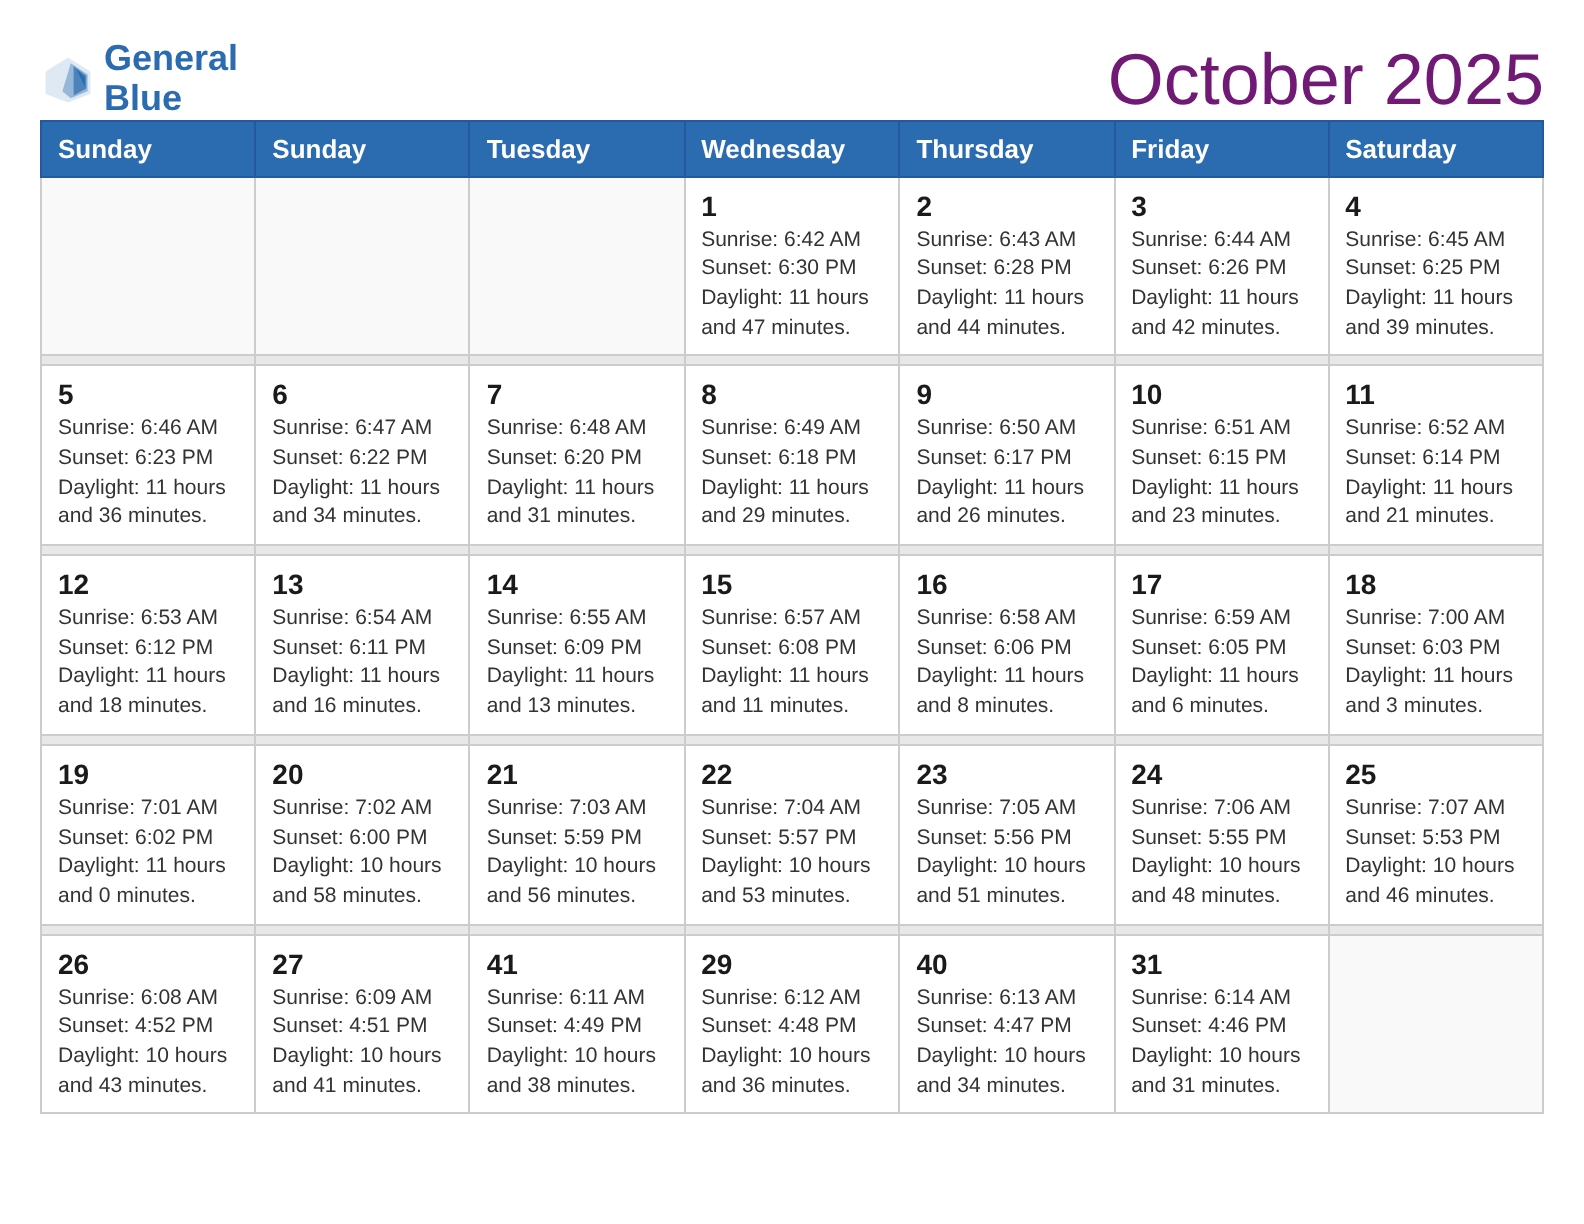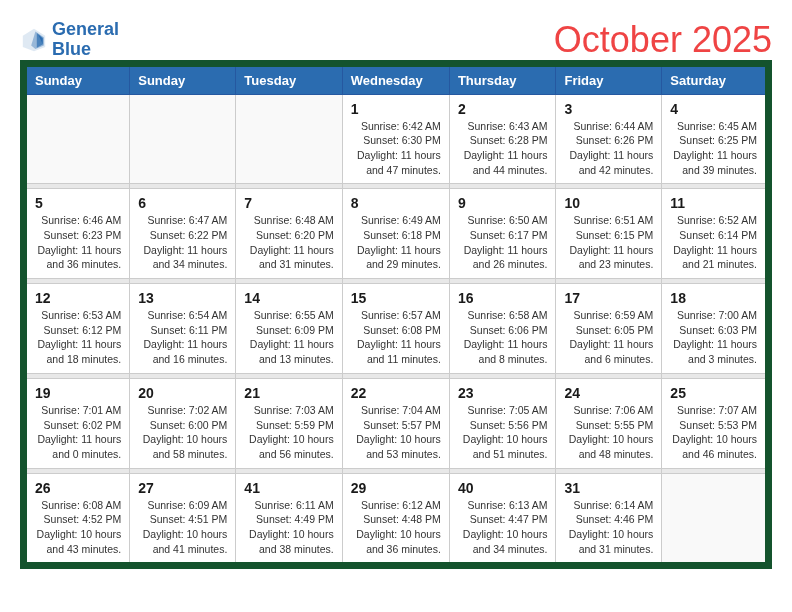--- a/index.html
+++ b/index.html
@@ -33,31 +33,31 @@
     .logo-icon {
       width: 28px;
       height: 28px;
     }
     .title-block {
       text-align: right;
     }
     .month-title {
       font-size: 36px;
       font-weight: 300;
-      color: #ef4444;
+      color: #701a75;
       line-height: 1.1;
     }
     .subtitle {
       font-size: 16px;
       color: #555;
     }
     .calendar {
       width: 100%;
       border-collapse: collapse;
-      border: 7px solid #14532d;
+      border: 1px solid #14532d;
     }
     .calendar th {
       background-color: #2b6cb0;
       color: #fff;
       padding: 6px 8px;
       text-align: left;
       font-size: 13px;
       font-weight: 600;
       border: 1px solid #2558a0;
     }
@@ -78,21 +78,20 @@
       font-size: 14px;
       font-weight: bold;
       color: #1a1a1a;
       display: block;
       margin-bottom: 2px;
     }
     .day-info {
       font-size: 10.5px;
       color: #333;
       line-height: 1.4;
-      text-align: right;
     }
   </style>
 </head>
 <body>
 
 <div class="header">
   <div class="logo">
     <svg class="logo-icon" viewBox="0 0 40 40">
       <polygon points="20,4 36,14 36,30 20,36 4,30 4,14" fill="#2b6cb0" opacity="0.15"></polygon>
       <polygon points="22,8 34,16 34,28 22,33 16,28" fill="#2b6cb0" opacity="0.4"></polygon>

